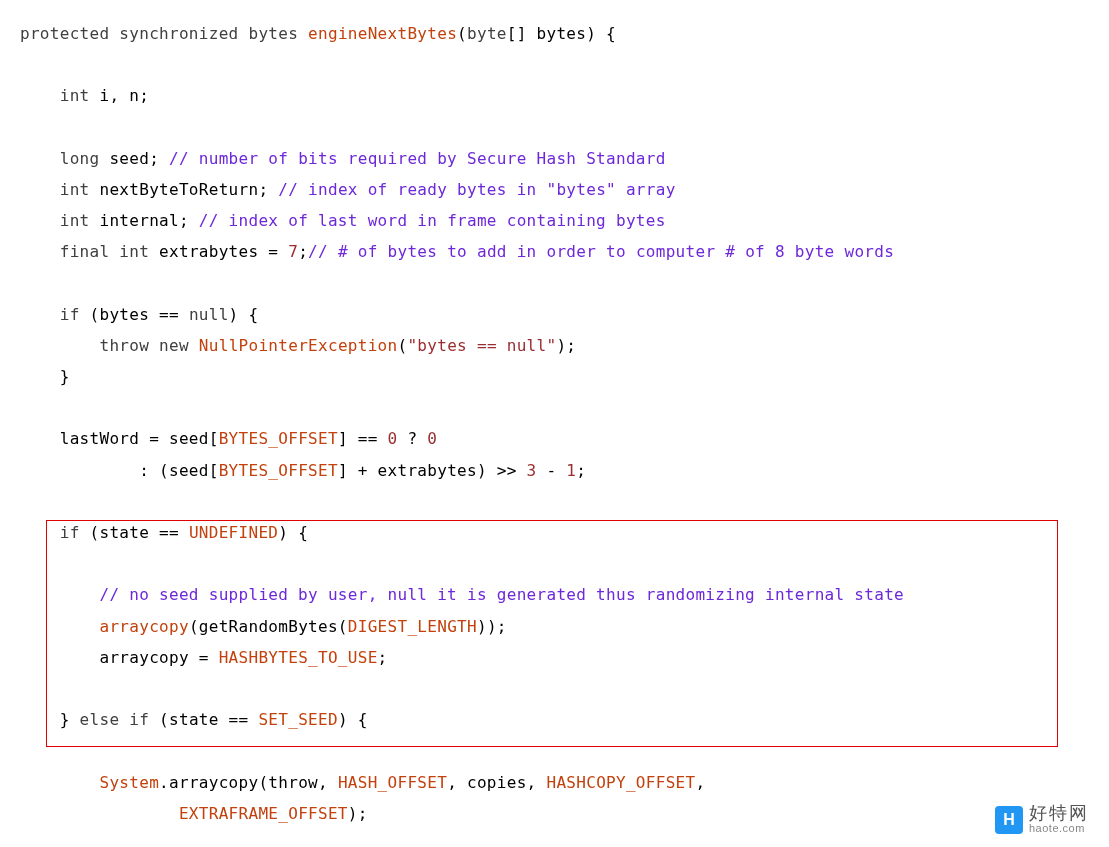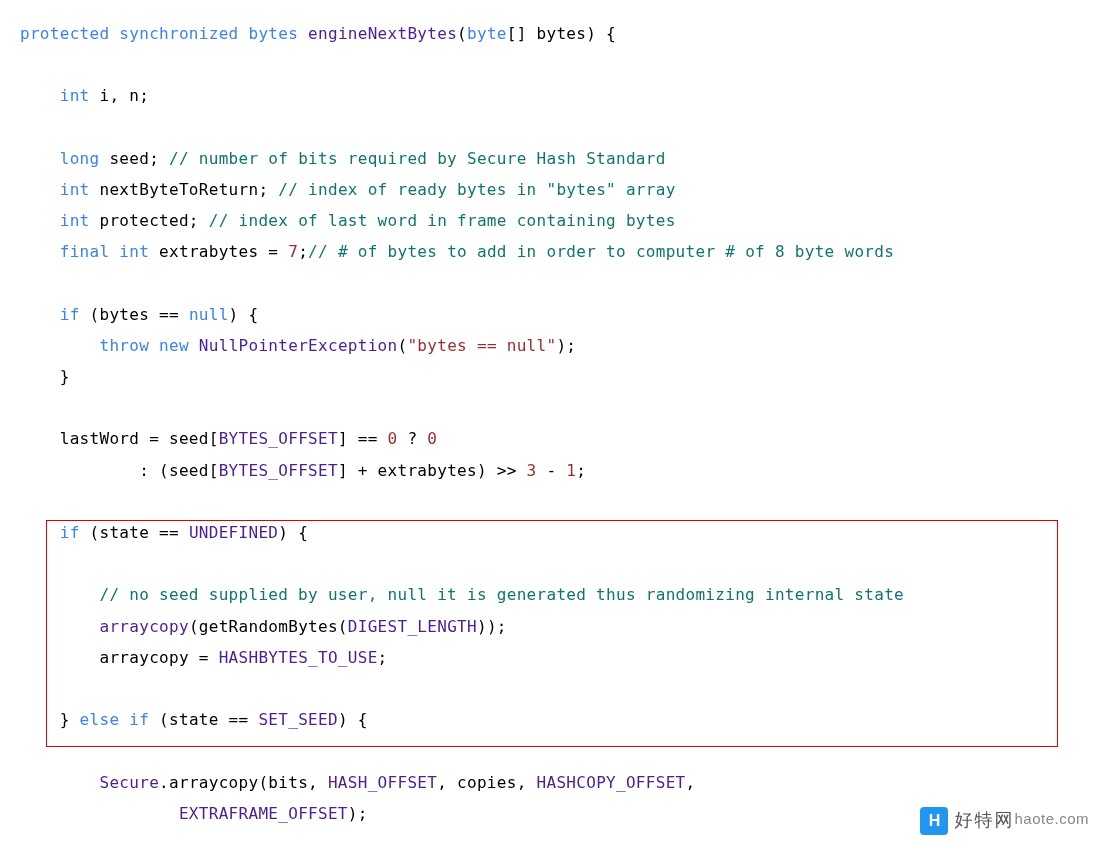--- a/index.html
+++ b/index.html
@@ -12,23 +12,23 @@
     color: #000;
     width: 1069px;
     position: relative;
   }
   pre {
     margin: 0;
     font-family: inherit;
     white-space: pre;
     letter-spacing: 0.3px;
   }
-  .kw   { color: #3b82f6; }  
-  .type { color: #4c1d95; }  
-  .cmt  { color: #0f766e; }  
+  .kw   { color: #404040; }  
+  .type { color: #c2410c; }  
+  .cmt  { color: #6d28d9; }  
   .str  { color: #9b2d30; }  
   .num  { color: #9b2d30; }
   .highlight-box {
     position: absolute;
     border: 1px solid #e00000;
     pointer-events: none;
     left: 46px;
     top: 520px;
     width: 1010px;
     height: 225px;
@@ -48,52 +48,52 @@
     background: #2196f3;
     border-radius: 4px;
     color: #fff;
     font-weight: bold;
     font-size: 16px;
     display: flex;
     align-items: center;
     justify-content: center;
     margin-right: 6px;
   }
-  .wm-text { display:flex; flex-direction:row; line-height:1.05;}
+  .wm-text { display:flex; flex-direction:column; line-height:1.05;}
   .wm-cn { font-size:18px; letter-spacing:2px; color:#555;}
-  .wm-en { font-size:15px; color:#888; letter-spacing:0.5px;}
+  .wm-en { font-size:11px; color:#888; letter-spacing:0.5px;}
 </style>
 </head>
 <body>
 
 <pre><span class="kw">protected</span> <span class="kw">synchronized</span> <span class="kw">bytes</span> <span class="type">engineNextBytes</span>(<span class="kw">byte</span><span>[] bytes) {</span>
 
     <span class="kw">int</span><span> i, n;</span>
 
     <span class="kw">long</span><span> seed; </span><span class="cmt">// number of bits required by Secure Hash Standard</span>
     <span class="kw">int</span><span> nextByteToReturn; </span><span class="cmt">// index of ready bytes in "bytes" array</span>
-    <span class="kw">int</span><span> protected; </span><span class="cmt">// index of last word in frame containing bytes</span>
+    <span class="kw">int</span><span> internal; </span><span class="cmt">// index of last word in frame containing bytes</span>
     <span class="kw">final</span> <span class="kw">int</span><span> extrabytes = </span><span class="num">7</span><span>;</span><span class="cmt">// # of bytes to add in order to computer # of 8 byte words</span>
 
     <span class="kw">if</span><span> (bytes == </span><span class="kw">null</span><span>) {</span>
         <span class="kw">throw</span> <span class="kw">new</span> <span class="type">NullPointerException</span>(<span class="str">"bytes == null"</span><span>);</span>
     <span>}</span>
 
     <span>lastWord = seed[</span><span class="type">BYTES_OFFSET</span><span>] == </span><span class="num">0</span><span> ? </span><span class="num">0</span>
             <span>: (seed[</span><span class="type">BYTES_OFFSET</span><span>] + extrabytes) &gt;&gt; </span><span class="num">3</span><span> - </span><span class="num">1</span><span>;</span>
 
     <span class="kw">if</span><span> (state == </span><span class="type">UNDEFINED</span><span>) {</span>
 
         <span class="cmt">// no seed supplied by user, null it is generated thus randomizing internal state</span>
         <span class="type">arraycopy</span><span>(getRandomBytes(</span><span class="type">DIGEST_LENGTH</span><span>));</span>
         <span>arraycopy = </span><span class="type">HASHBYTES_TO_USE</span><span>;</span>
 
     <span>} </span><span class="kw">else</span> <span class="kw">if</span><span> (state == </span><span class="type">SET_SEED</span><span>) {</span>
 
-        <span class="type">Secure</span><span>.arraycopy(bits, </span><span class="type">HASH_OFFSET</span><span>, copies, </span><span class="type">HASHCOPY_OFFSET</span><span>,</span>
+        <span class="type">System</span><span>.arraycopy(throw, </span><span class="type">HASH_OFFSET</span><span>, copies, </span><span class="type">HASHCOPY_OFFSET</span><span>,</span>
                 <span class="type">EXTRAFRAME_OFFSET</span><span>);</span></pre>
 
 <div class="highlight-box"></div>
 
 <div class="watermark">
   <div class="wm-badge">H</div>
   <div class="wm-text">
     <span class="wm-cn">好特网</span>
     <span class="wm-en">haote.com</span>
   </div>

